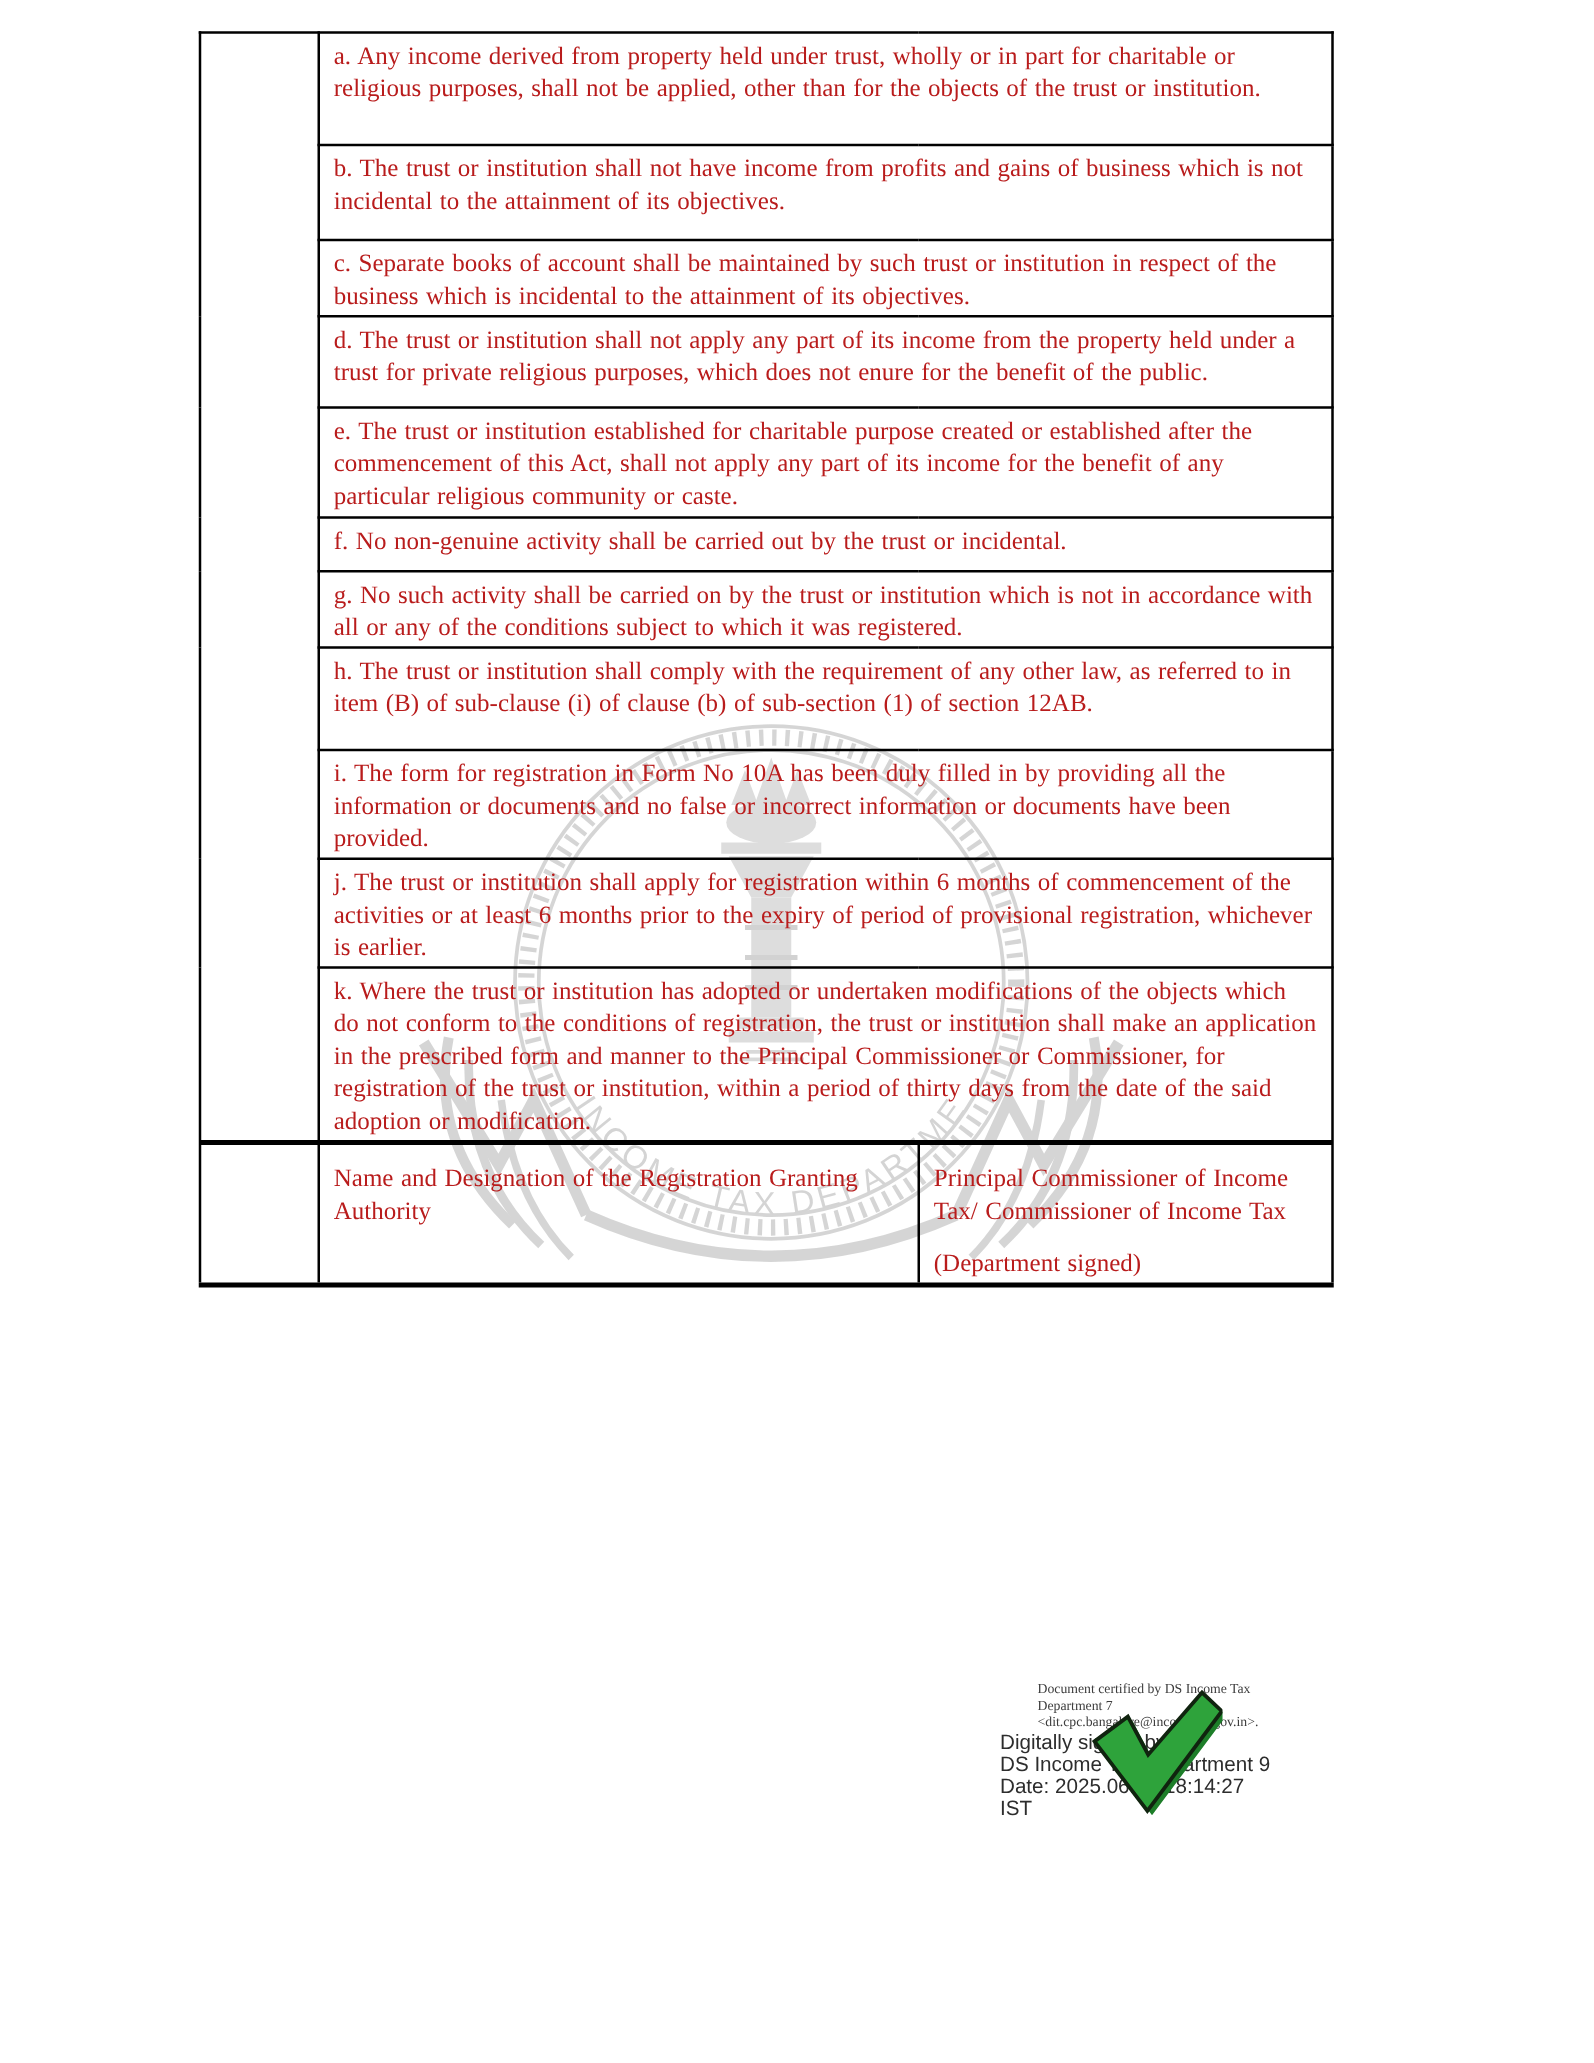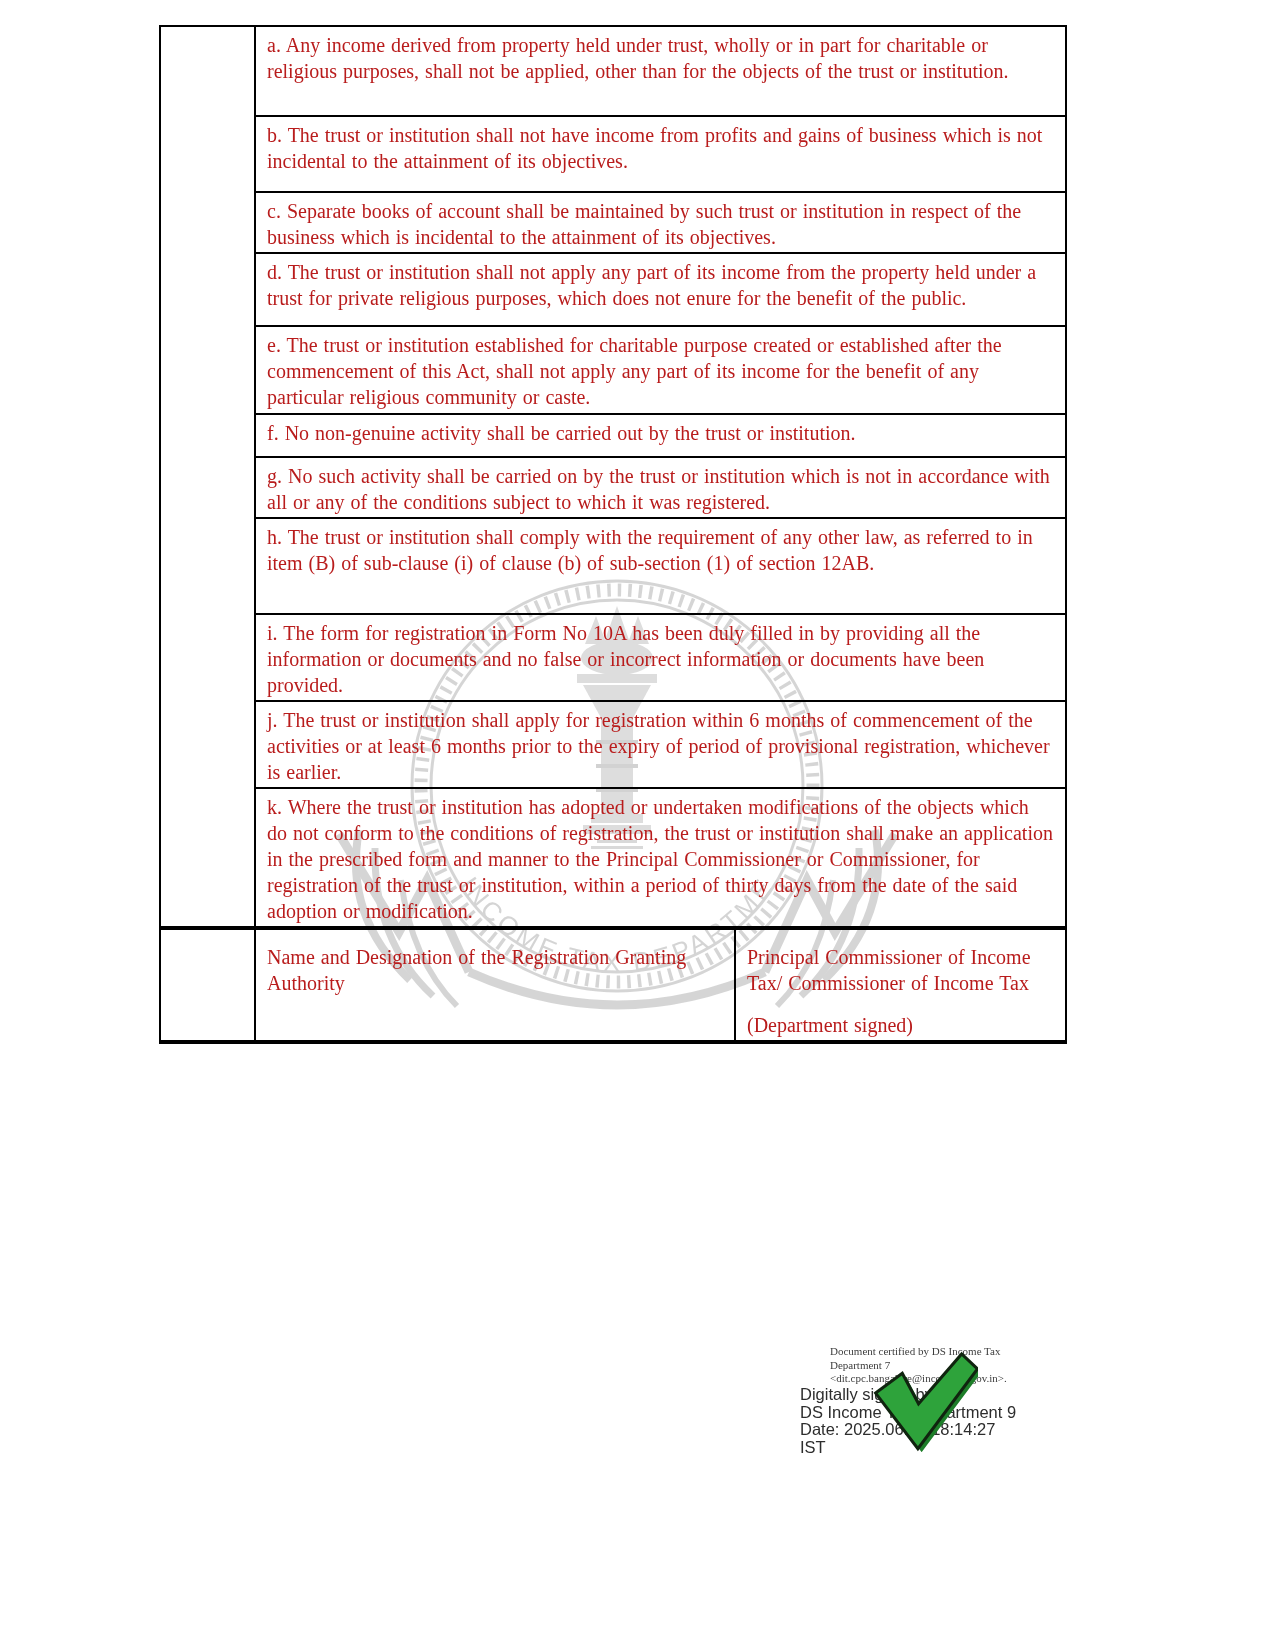--- a/index.html
+++ b/index.html
@@ -88,26 +88,26 @@
     <tr style="height:61px">
       <td colspan="2">c. Separate books of account shall be maintained by such trust or institution in respect of the business which is incidental to the attainment of its objectives.</td>
     </tr>
     <tr style="height:73px">
       <td colspan="2">d. The trust or institution shall not apply any part of its income from the property held under a trust for private religious purposes, which does not enure for the benefit of the public.</td>
     </tr>
     <tr style="height:88px">
       <td colspan="2">e. The trust or institution established for charitable purpose created or established after the commencement of this Act, shall not apply any part of its income for the benefit of any particular religious community or caste.</td>
     </tr>
     <tr style="height:43px">
-      <td colspan="2">f. No non-genuine activity shall be carried out by the trust or institution.</td>
+      <td colspan="2">f. No non-genuine activity shall be carried out by the trust or incidental.</td>
     </tr>
     <tr style="height:56px">
       <td colspan="2">g. No such activity shall be carried on by the trust or institution which is not in accordance with all or any of the conditions subject to which it was registered.</td>
     </tr>
-    <tr style="height:96px">
+    <tr style="height:82px">
       <td colspan="2">h. The trust or institution shall comply with the requirement of any other law, as referred to in item (B) of sub-clause (i) of clause (b) of sub-section (1) of section 12AB.</td>
     </tr>
     <tr style="height:85px">
       <td colspan="2">i. The form for registration in Form No 10A has been duly filled in by providing all the information or documents and no false or incorrect information or documents have been provided.</td>
     </tr>
     <tr style="height:86px">
       <td colspan="2">j. The trust or institution shall apply for registration within 6 months of commencement of the activities or at least 6 months prior to the expiry of period of provisional registration, whichever is earlier.</td>
     </tr>
     <tr style="height:132px">
       <td colspan="2">k. Where the trust or institution has adopted or undertaken modifications of the objects which do not conform to the conditions of registration, the trust or institution shall make an application in the prescribed form and manner to the Principal Commissioner or Commissioner, for registration of the trust or institution, within a period of thirty days from the date of the said adoption or modification.</td>

